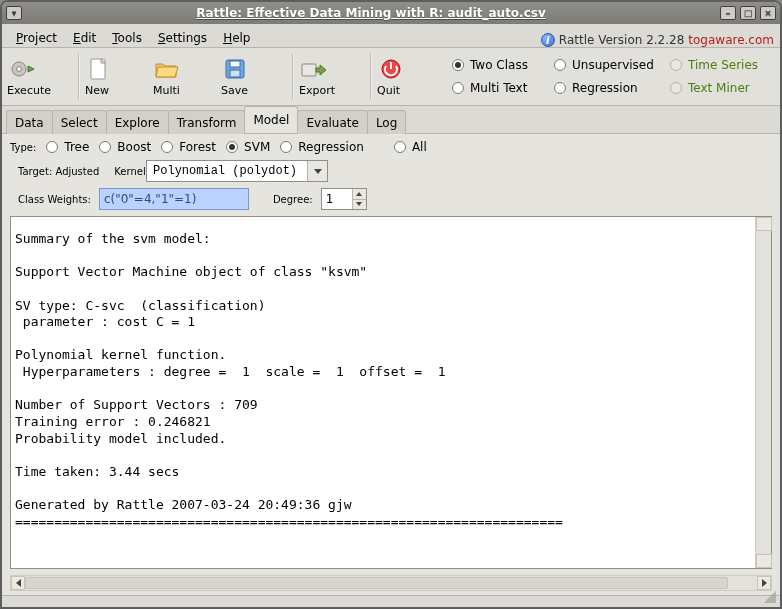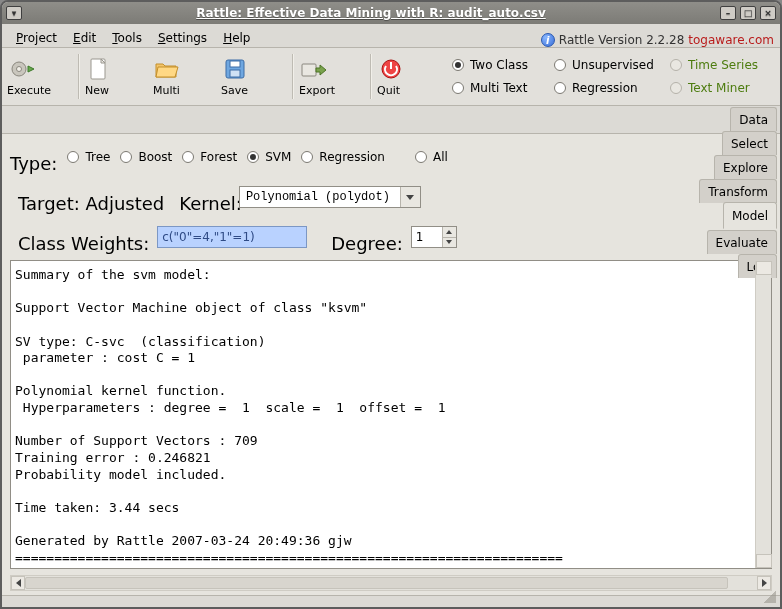--- a/index.html
+++ b/index.html
@@ -116,21 +116,20 @@
   .radio .dot.sel::after {
     content: ""; width: 6px; height: 6px; border-radius: 50%; background: #333;
   }
   .tabs {
     display: flex;
     align-items: flex-end;
     height: 28px;
     padding: 0 4px;
     background: #dcdad5;
     border-bottom: 1px solid #b7b4ac;
-    flex-direction: column;
   }
   .tab {
     padding: 5px 8px 4px 8px;
     border: 1px solid #b7b4ac;
     border-bottom: none;
     background: #d3d0ca;
     margin-right: -1px;
     border-radius: 3px 3px 0 0;
     font-size: 12px;
     position: relative;
@@ -147,21 +146,21 @@
   .panel {
     background: #e6e4de;
     padding: 6px 8px 4px 8px;
     display: flex;
     flex-direction: column;
     gap: 6px;
     flex: 1;
     min-height: 0;
   }
   .row { display: flex; align-items: center; gap: 10px; flex-wrap: wrap; }
-  .row .label { font-size: 18px; margin-top: 13px; }
+  .row .label { font-size: 10px; }
   .combo {
     display: inline-flex; align-items: stretch;
     border: 1px solid #918e86; background: #fff;
     height: 22px;
   }
   .combo .ctext { padding: 3px 6px; min-width: 160px; }
   .combo .cbtn {
     width: 20px; border-left: 1px solid #b7b4ac;
     background: #e9e7e1;
     display: flex; align-items: center; justify-content: center;
@@ -184,21 +183,21 @@
   .spin .tri-up { width:0;height:0;border-left:3px solid transparent;border-right:3px solid transparent;border-bottom:4px solid #444;}
   .spin .tri-dn { width:0;height:0;border-left:3px solid transparent;border-right:3px solid transparent;border-top:4px solid #444;}
   .output-wrap {
     flex: 1; min-height: 0;
     border: 1px solid #918e86;
     background: #fff;
     display: flex;
   }
   .output {
     flex: 1;
-    padding: 6px 4px;
+    padding: 14px 4px;
     font-family: "DejaVu Sans Mono","Liberation Mono","Courier New",monospace;
     font-size: 13px;
     white-space: pre;
     overflow: hidden;
     line-height: 1.28;
   }
   .vscroll {
     width: 16px;
     background: #e3e1db;
     border-left: 1px solid #cfccc4;

